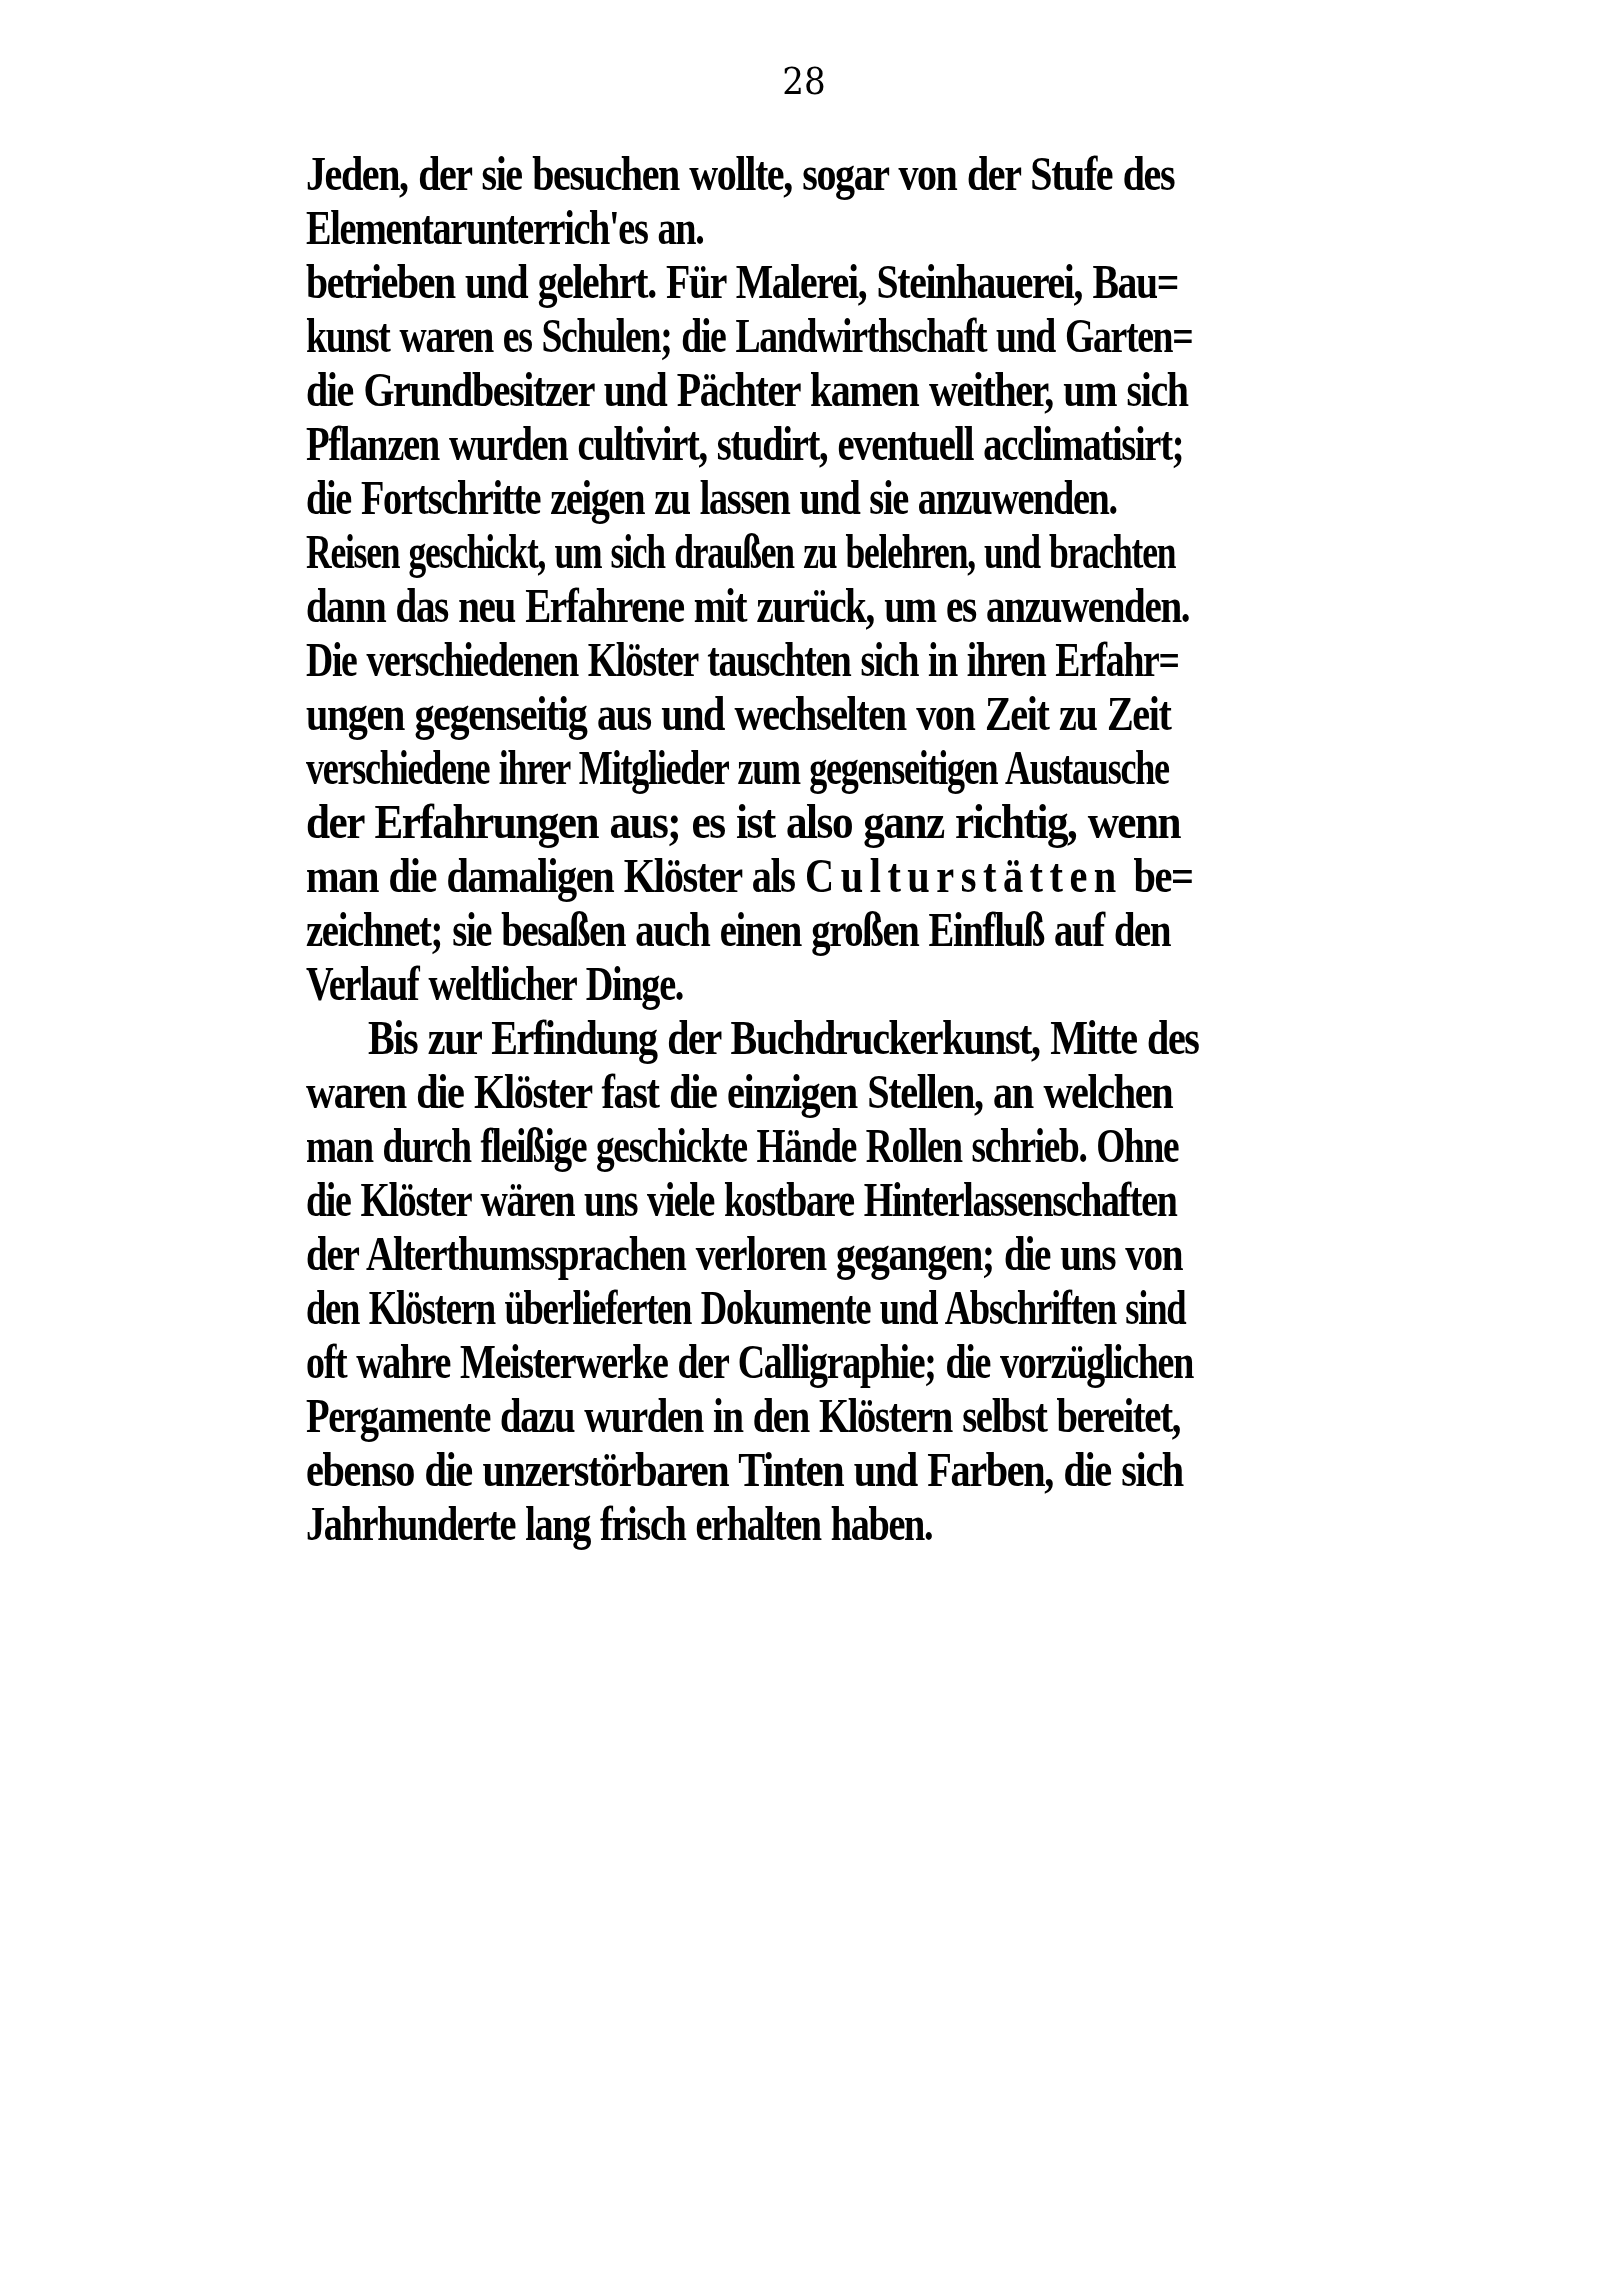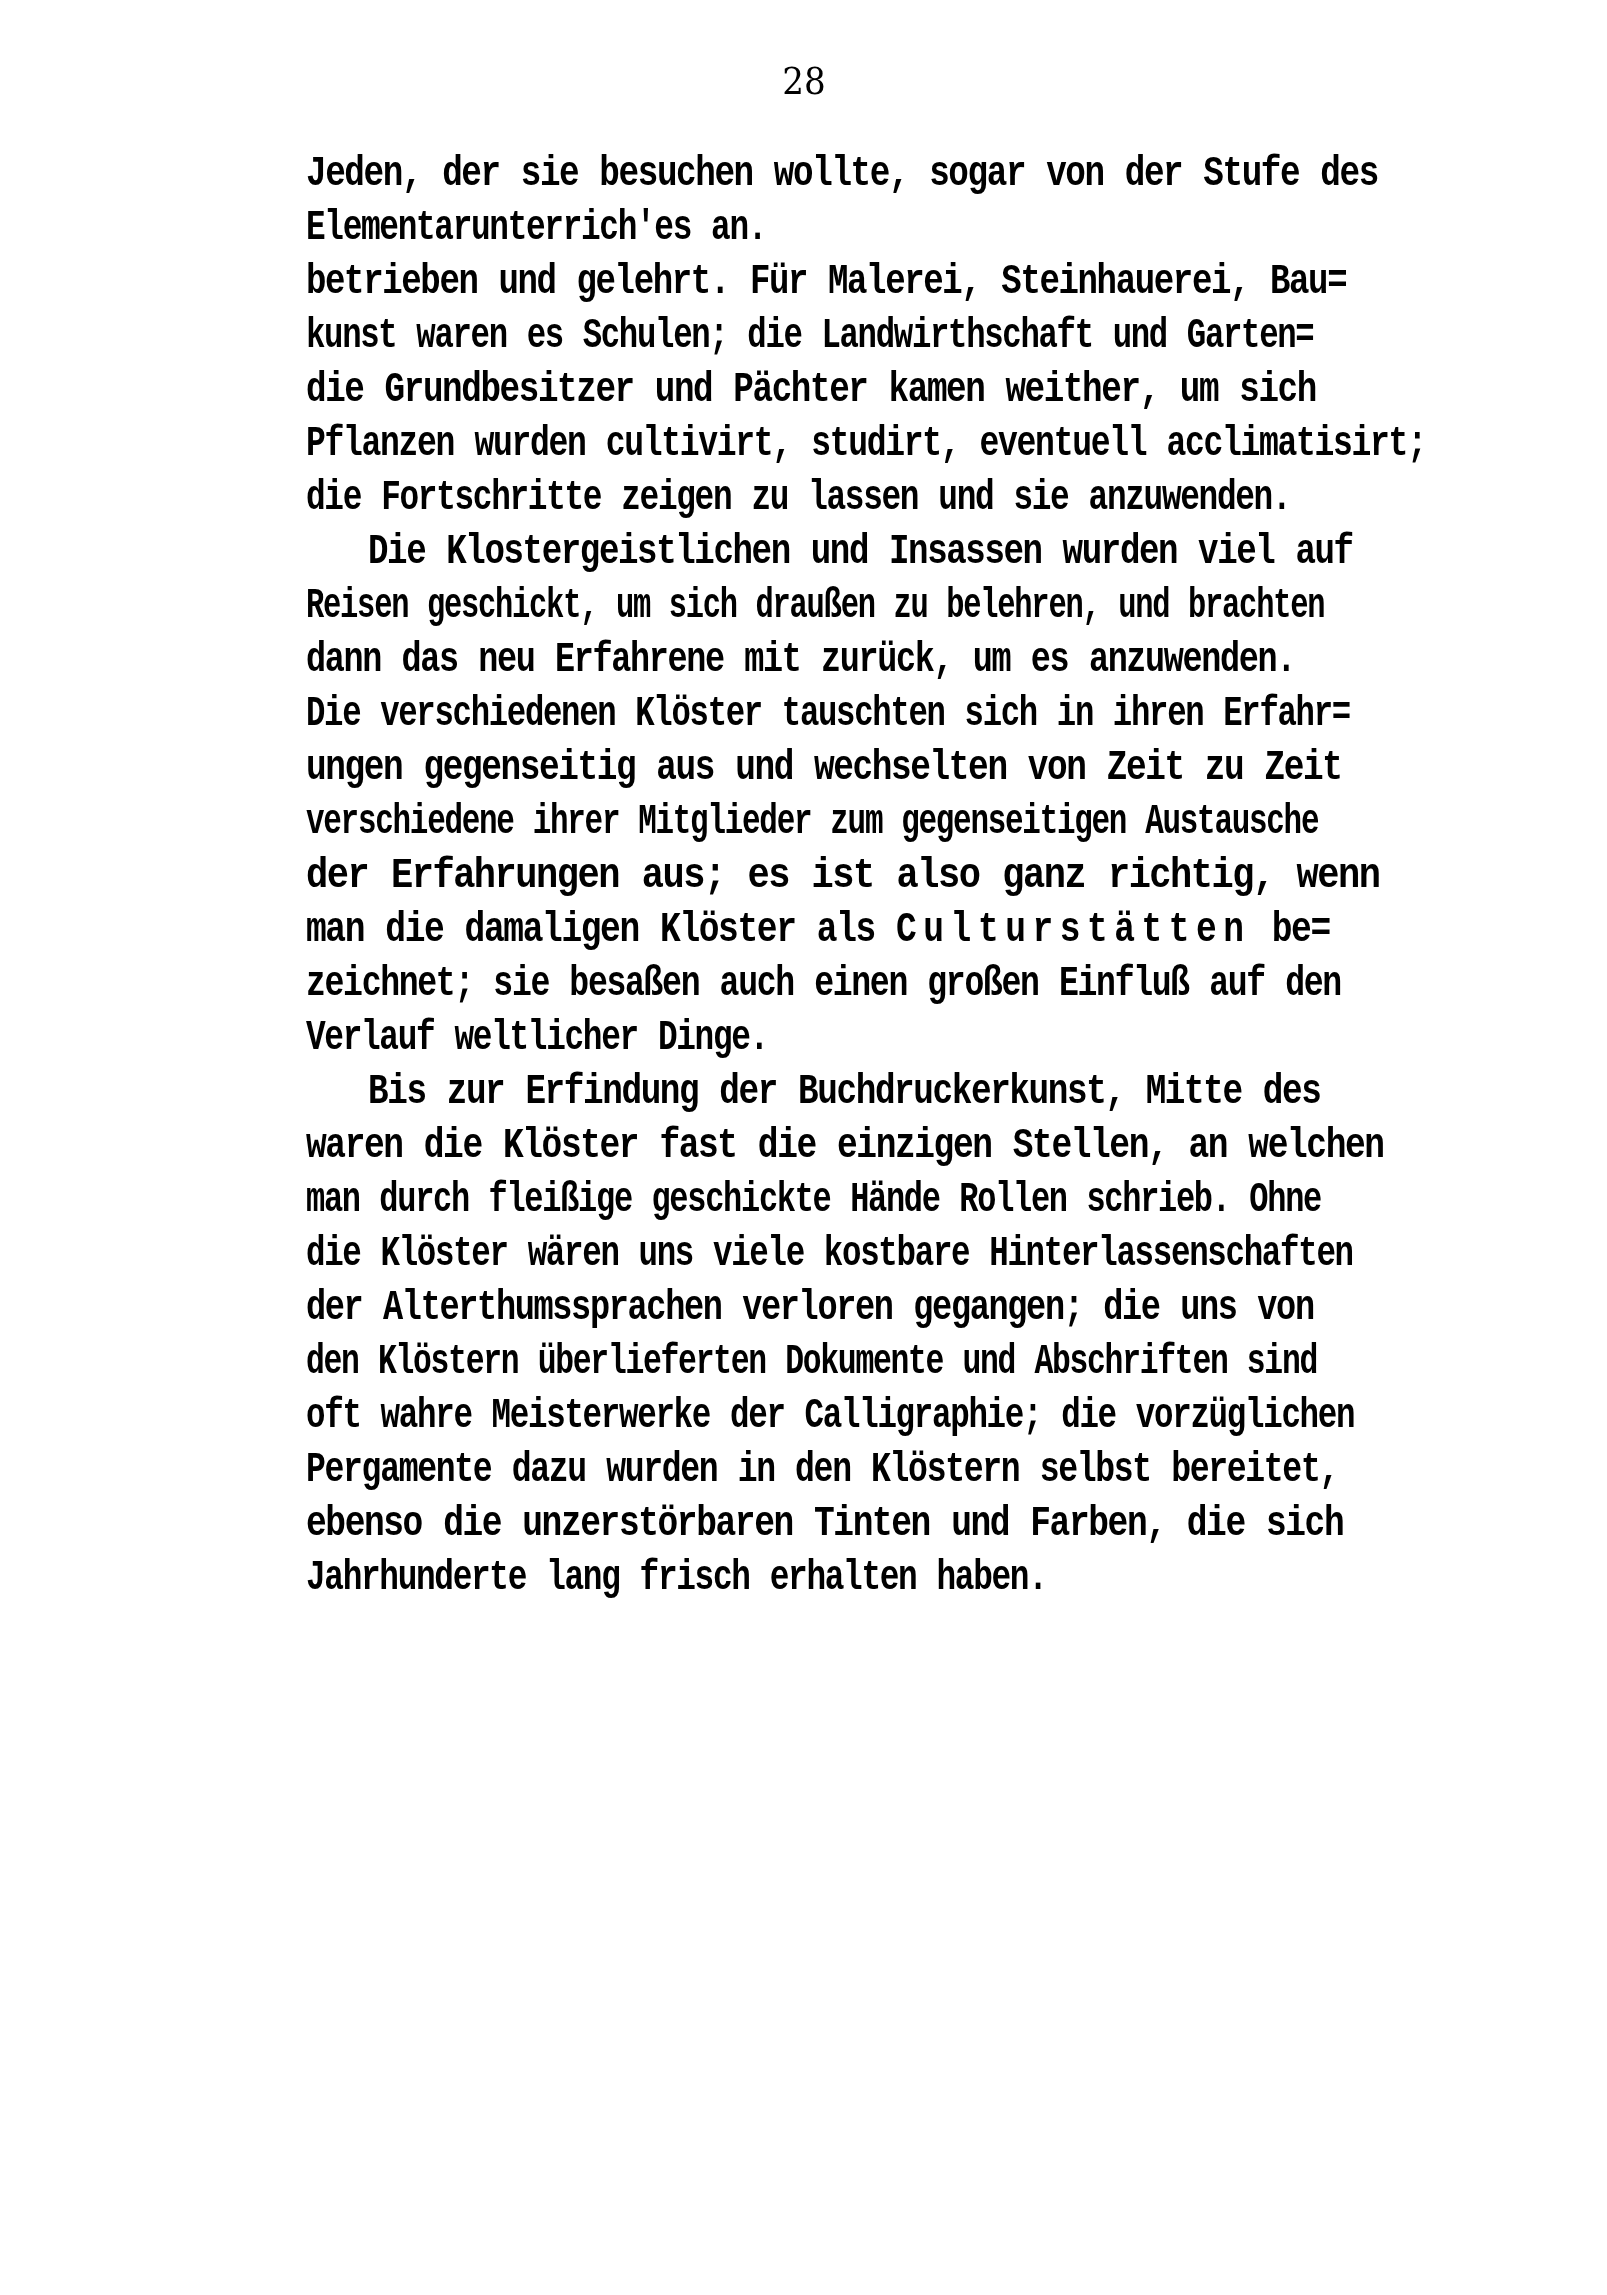--- a/index.html
+++ b/index.html
@@ -30,22 +30,22 @@
   .text-block {
     position: absolute;
     left: 306px;
     top: 147px;
     width: 994px;
   }
   .line {
     display: block;
     height: 54px;
     line-height: 54px;
-    font-family: Liberation Mono, monospace;
-    font-size: 42px;
+    font-family: Liberation Serif, serif;
+    font-size: 49px;
     font-weight: bold;
     white-space: nowrap;
     text-align: justify;
     text-align-last: justify;
     letter-spacing: -1.7px;
     word-spacing: 2.3px;
   }
   .line.indent {
     padding-left: 62px;
   }
@@ -70,21 +70,20 @@
 
   <div>
     <span class="line"><span style="display: inline-block; white-space: nowrap; transform-origin: 0px 50%; transform: scaleX(0.810749);">betrieben und gelehrt. Für Malerei, Steinhauerei, Bau=</span></span>
     <span class="line"><span style="display: inline-block; white-space: nowrap; transform-origin: 0px 50%; transform: scaleX(0.769729);">kunst waren es Schulen; die Landwirthschaft und Garten=</span></span>
     <span class="line"><span style="display: inline-block; white-space: nowrap; transform-origin: 0px 50%; transform: scaleX(0.815543);">die Grundbesitzer und Pächter kamen weither, um sich</span></span>
     <span class="line"><span style="display: inline-block; white-space: nowrap; transform-origin: 0px 50%; transform: scaleX(0.787507);">Pflanzen wurden cultivirt, studirt, eventuell acclimatisirt;</span></span>
     <span class="line last"><span style="display: inline-block; white-space: nowrap; transform-origin: 0px 50%; transform: scaleX(0.78);">die Fortschritte zeigen zu lassen und sie anzuwenden.</span></span>
   </div>
 
   <div>
-    <span class="line indent"><span style="display: inline-block; white-space: nowrap; transform-origin: 0px 50%; transform: scaleX(0.812083);">Die Klostergeistlichen und Insassen wurden viel auf</span></span>
     <span class="line"><span style="display: inline-block; white-space: nowrap; transform-origin: 0px 50%; transform: scaleX(0.724665);">Reisen geschickt, um sich draußen zu belehren, und brachten</span></span>
     <span class="line"><span style="display: inline-block; white-space: nowrap; transform-origin: 0px 50%; transform: scaleX(0.797183);">dann das neu Erfahrene mit zurück, um es anzuwenden.</span></span>
     <span class="line"><span style="display: inline-block; white-space: nowrap; transform-origin: 0px 50%; transform: scaleX(0.769902);">Die verschiedenen Klöster tauschten sich in ihren Erfahr=</span></span>
     <span class="line"><span style="display: inline-block; white-space: nowrap; transform-origin: 0px 50%; transform: scaleX(0.819115);">ungen gegenseitig aus und wechselten von Zeit zu Zeit</span></span>
     <span class="line"><span style="display: inline-block; white-space: nowrap; transform-origin: 0px 50%; transform: scaleX(0.736308);">verschiedene ihrer Mitglieder zum gegenseitigen Austausche</span></span>
     <span class="line"><span style="display: inline-block; white-space: nowrap; transform-origin: 0px 50%; transform: scaleX(0.881942);">der Erfahrungen aus; es ist also ganz richtig, wenn</span></span>
     <span class="line"><span style="display: inline-block; white-space: nowrap; transform-origin: 0px 50%; transform: scaleX(0.823444);"><span>man die damaligen Klöster als </span><span class="spaced">Culturstätten</span><span> be=</span></span></span>
     <span class="line"><span style="display: inline-block; white-space: nowrap; transform-origin: 0px 50%; transform: scaleX(0.789312);">zeichnet; sie besaßen auch einen großen Einfluß auf den</span></span>
     <span class="line last"><span style="display: inline-block; white-space: nowrap; transform-origin: 0px 50%; transform: scaleX(0.78);">Verlauf weltlicher Dinge.</span></span>
   </div>

